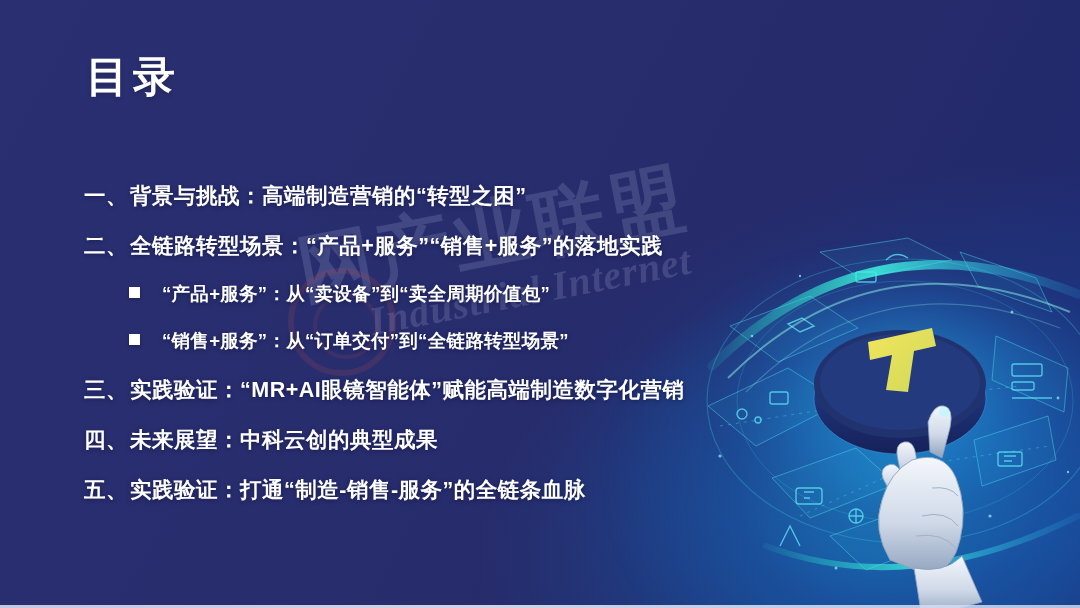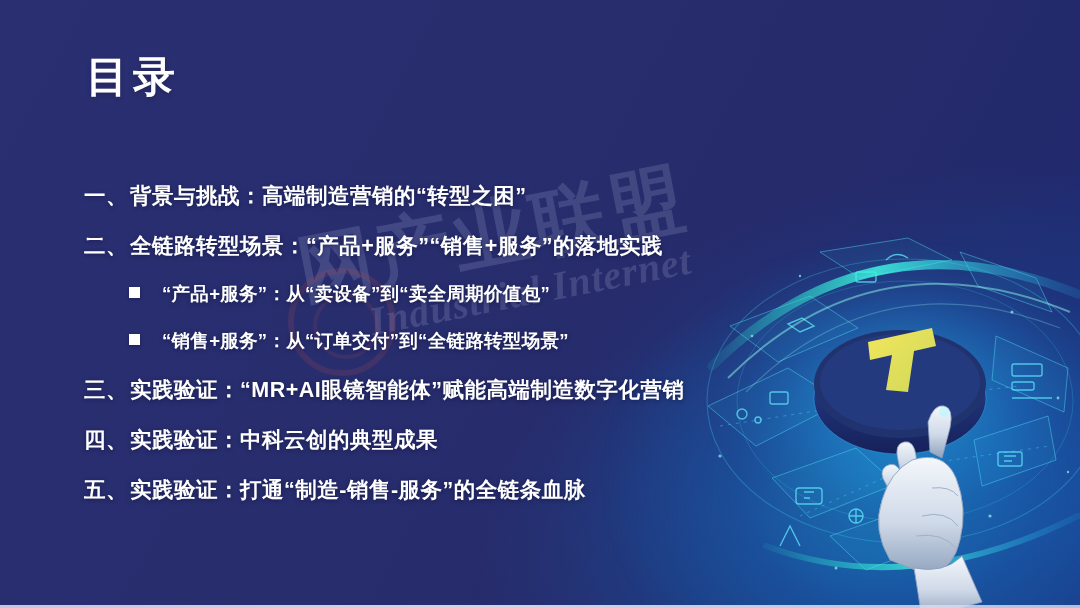--- a/index.html
+++ b/index.html
@@ -233,21 +233,21 @@
         <span class="txt">“销售+服务”：从“订单交付”到“全链路转型场景”</span>
       </div>
 
       <div class="toc-item lvl1">
         <span class="idx">三、</span>
         <span class="txt">实践验证：“MR+AI眼镜智能体”赋能高端制造数字化营销</span>
       </div>
 
       <div class="toc-item lvl1">
         <span class="idx">四、</span>
-        <span class="txt">实践验证：中科云创的典型成果</span>
+        <span class="txt">未来展望：中科云创的典型成果</span>
       </div>
 
       <div class="toc-item lvl1">
         <span class="idx">五、</span>
         <span class="txt">实践验证：打通“制造-销售-服务”的全链条血脉</span>
       </div>
 
     </div>
   </div>
 

